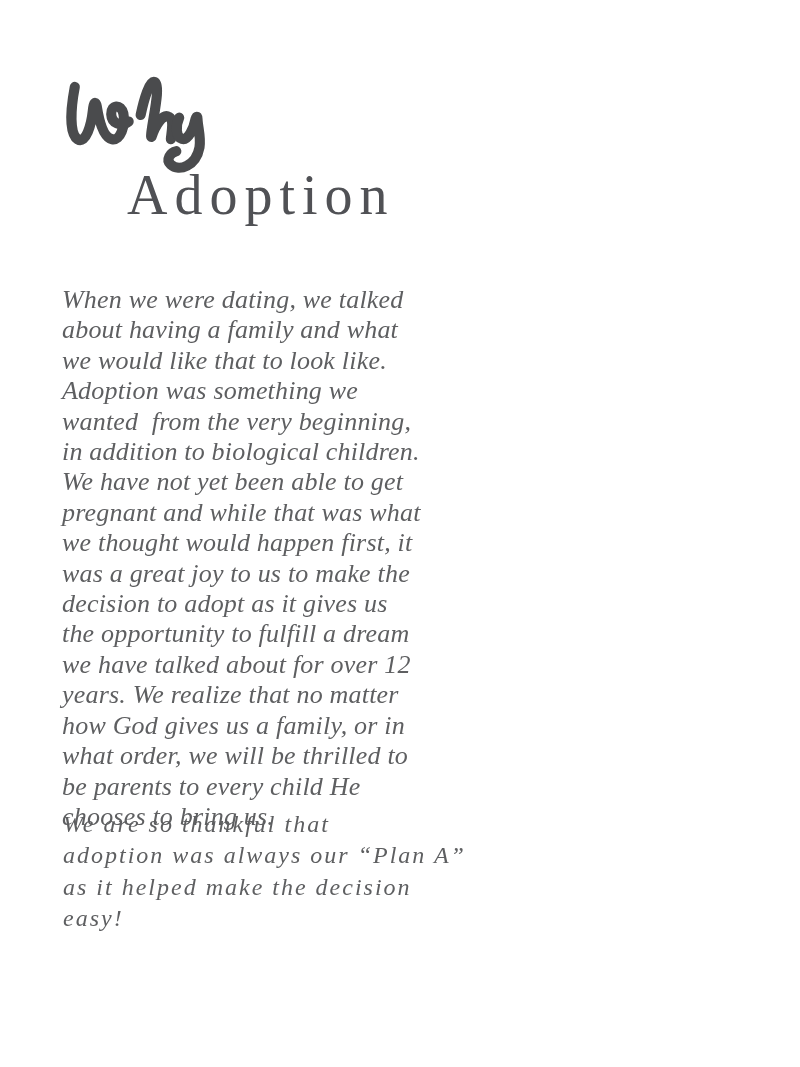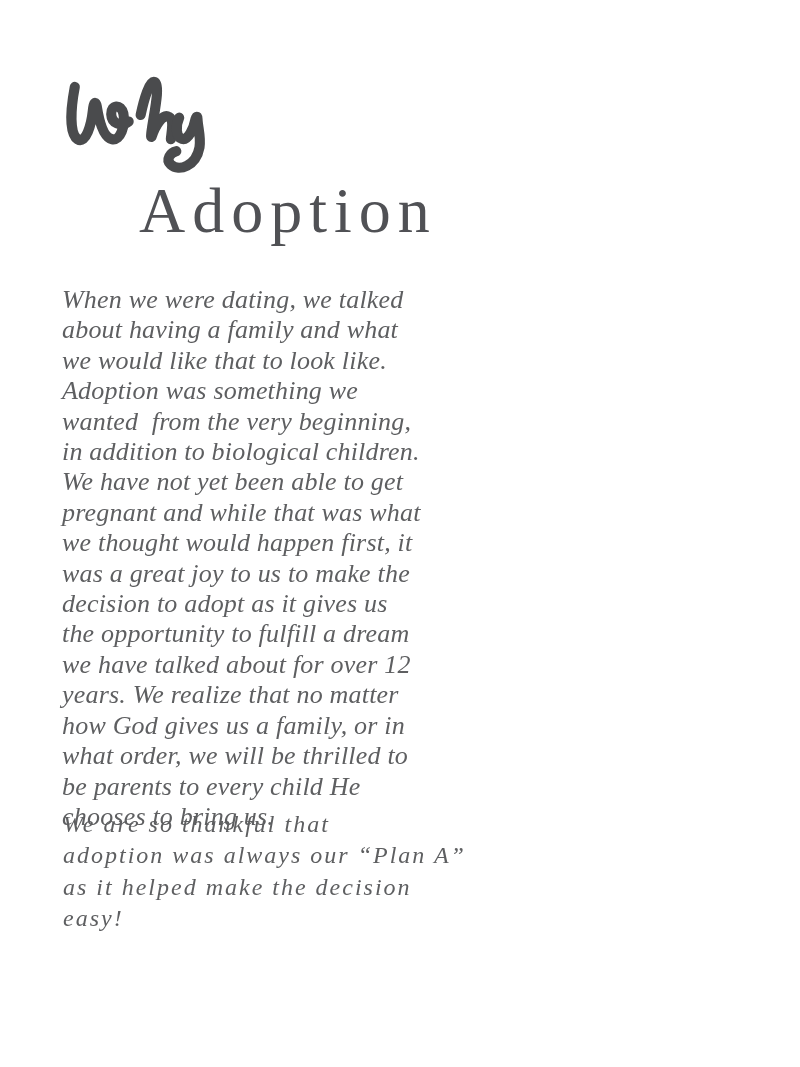--- a/index.html
+++ b/index.html
@@ -33,24 +33,24 @@
     width: 1px;
     height: 1px;
     overflow: hidden;
     clip: rect(0 0 0 0);
     white-space: nowrap;
   }
   .page-title {
     position: absolute;
     left: 127px;
     top: 167px;
-    margin: 12px;
+    margin: 0;
     font-family: "Liberation Serif", serif;
     font-weight: 400;
-    font-size: 64px;
+    font-size: 56px;
     line-height: 1;
     letter-spacing: 7px;
   }
   .para {
     position: absolute;
     margin: 0;
     white-space: pre-wrap;
     font-family: "Liberation Serif", serif;
     font-weight: 400;
     font-style: italic;

